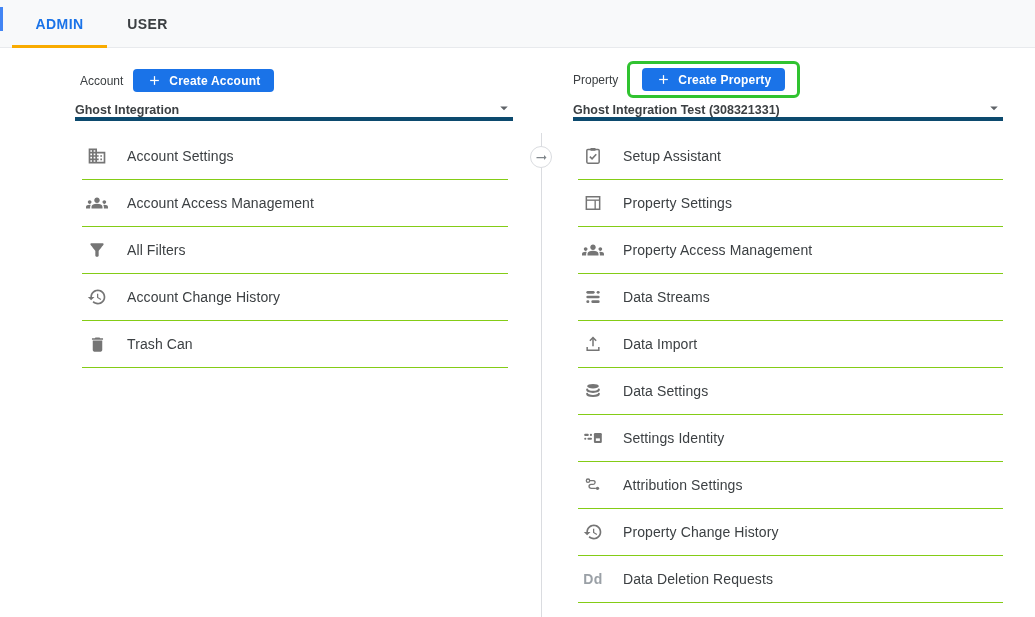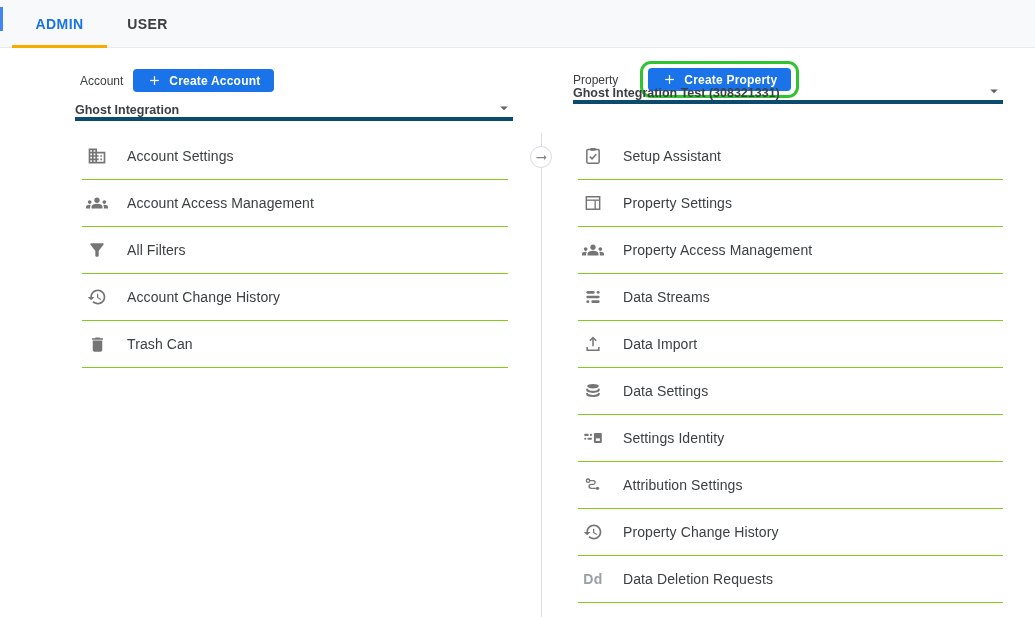--- a/index.html
+++ b/index.html
@@ -17,32 +17,32 @@
                    background: #f9ab00; }
   .edge-accent { position: absolute; left: 0; top: 7px; width: 3px; height: 24px; background: #4285f4; }
 
   
   .panel-header { position: absolute; display: flex; align-items: center; }
   .panel-header .hlabel { font-size: 12px; color: #3c4043; }
   .create-btn { display: inline-flex; align-items: center; gap: 7px; background: #1a73e8;
                 color: #fff; border: none; border-radius: 4px; height: 23px; padding: 0 14px;
                 font-size: 12px; font-weight: bold; letter-spacing: .2px; cursor: pointer;
                 font-family: inherit; }
-  .green-box { border: 3px solid #30c330; border-radius: 11px; padding: 4px 5px; margin-left: 22px; }
+  .green-box { border: 3px solid #30c330; border-radius: 6px; padding: 4px 12px; margin-left: 9px; }
   .acct-header { left: 80px; top: 69px; }
   .acct-header .create-btn { margin-left: 10px; }
   .prop-header { left: 573px; top: 61px; }
 
   
   .selector { position: absolute; display: flex; align-items: flex-end; justify-content: space-between;
               border-bottom: 4px solid #0c4a6e; cursor: pointer; height: 22px; font-weight: bold; }
   .selector .sel-text { font-size: 12.5px; color: #3c4043; white-space: nowrap; }
   .selector .caret { flex: 0 0 auto; line-height: 0; }
   .acct-selector { left: 75px; top: 99px; width: 438px; }
-  .prop-selector { left: 573px; top: 82px; width: 430px; }
+  .prop-selector { left: 573px; top: 99px; width: 430px; }
 
   
   .list { position: absolute; }
   .acct-list { left: 82px; top: 133px; width: 426px; }
   .prop-list { left: 578px; top: 133px; width: 425px; }
   .row { height: 47px; display: flex; align-items: center; border-bottom: 1px solid #84cc16;
          cursor: pointer; }
   .row .icon { flex: 0 0 auto; width: 22px; height: 22px; margin: 0 19px 0 4px; color: #757575;
                display: flex; align-items: center; justify-content: center; line-height: 0; }
   .row .rlabel { font-size: 14px; color: #3c4043; letter-spacing: .1px; }

